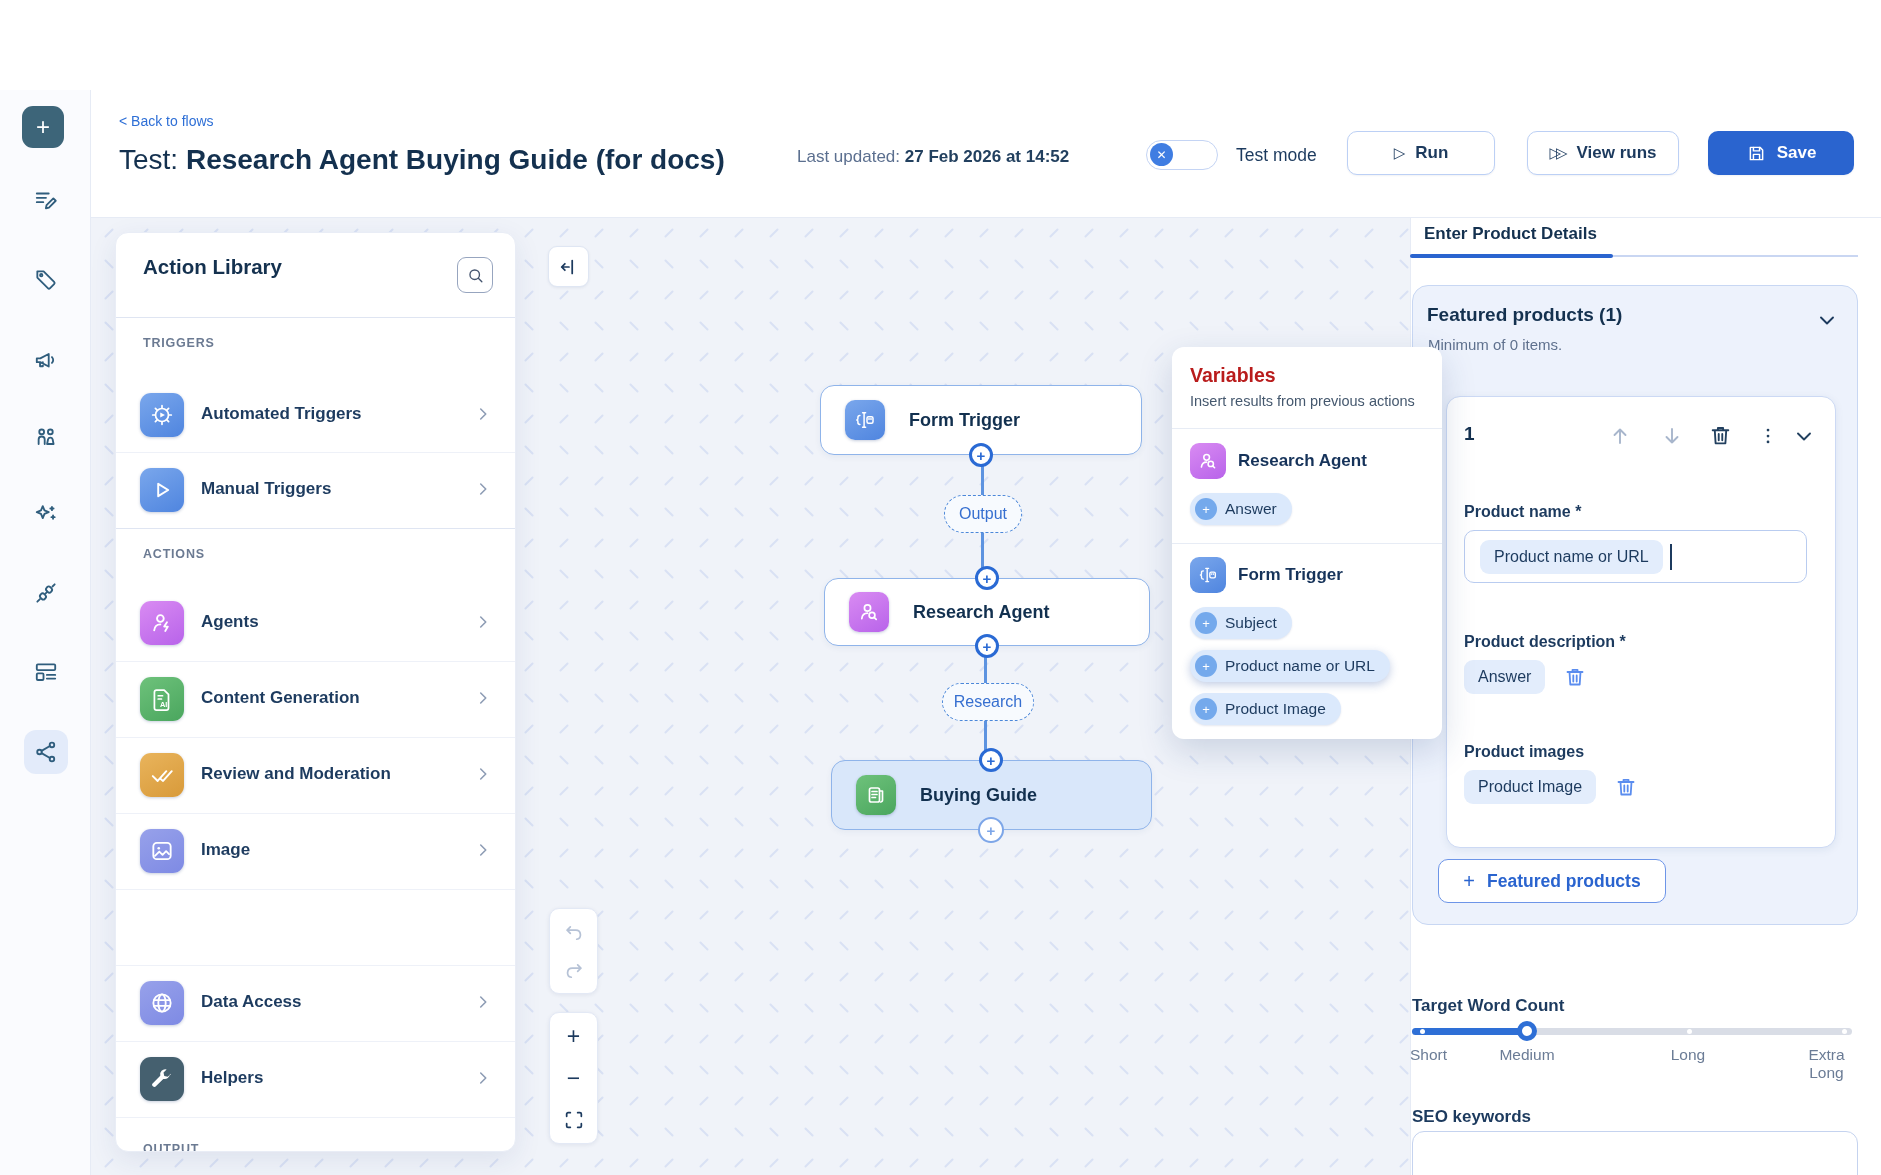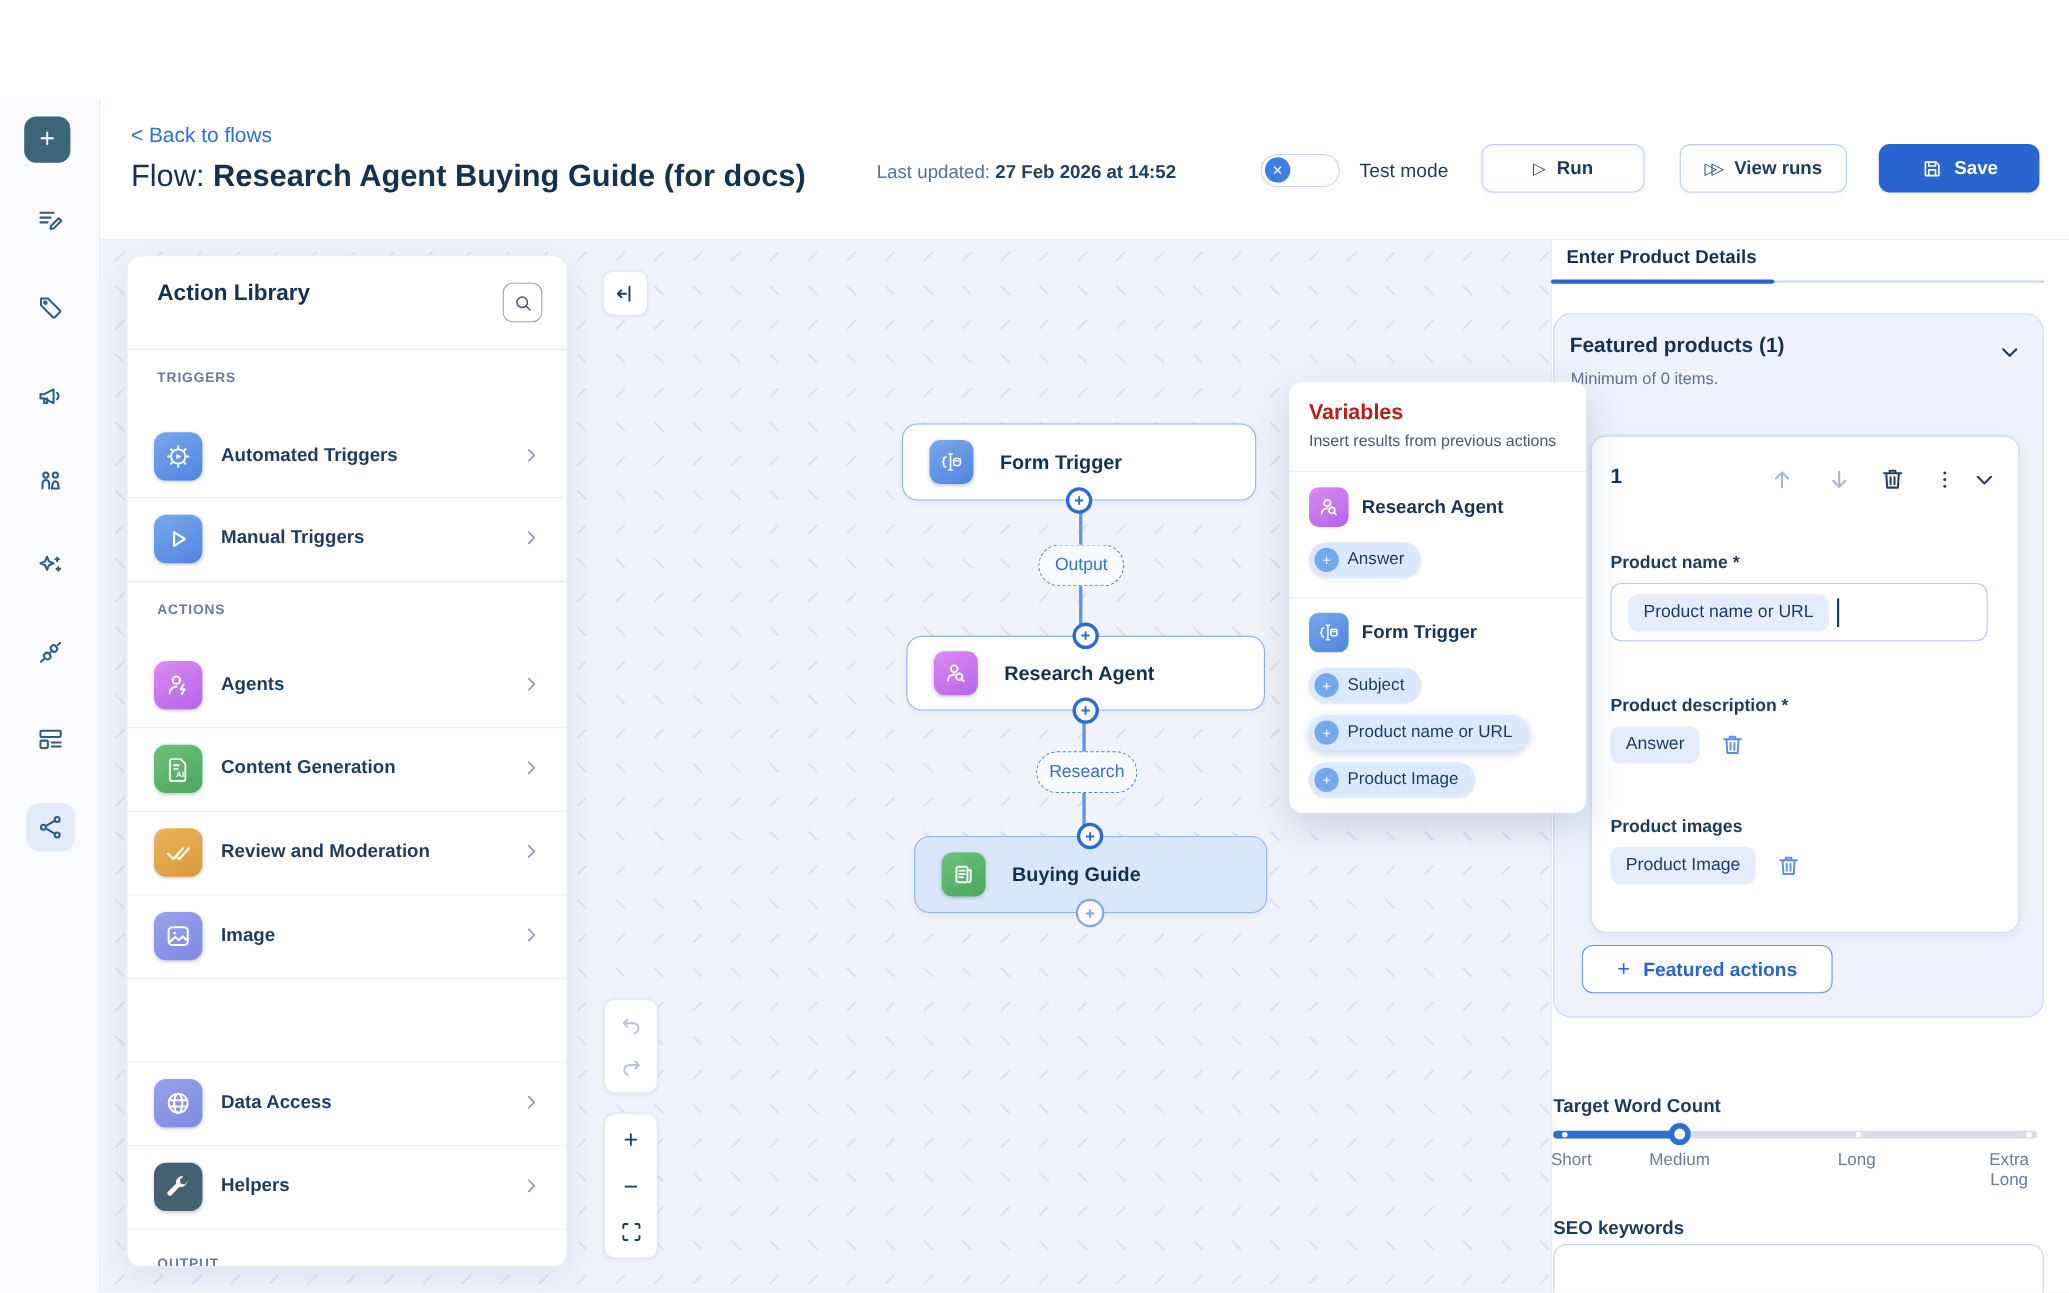--- a/index.html
+++ b/index.html
@@ -25,21 +25,21 @@
   .logout { left:1806px; top:28px; width:32px; height:32px; color:#1c3a5e; display:flex; align-items:center; justify-content:center; cursor:pointer; }
 
   
   .rail { left:0; top:90px; width:91px; height:1085px; background:#fafbfe; border-right:1px solid #e6ebf5; z-index:35; }
   .rail-create { left:22px; top:16px; width:42px; height:42px; border-radius:11px; background:#3d6579; color:#fff; display:flex; align-items:center; justify-content:center; font-size:24px; font-weight:400; }
   .rail-ic { width:44px; height:44px; left:24px; border-radius:12px; display:flex; align-items:center; justify-content:center; color:#2f5d7d; }
   .rail-ic.active { background:#e3ebfa; }
 
   
   .header { left:91px; top:90px; width:1790px; height:128px; background:#fff; border-bottom:1px solid #e6ebf5; z-index:30; }
-  .back-link { left:28px; top:23px; font-size:19px; color:#2e6fd6; cursor:pointer; }
+  .back-link { left:28px; top:23px; font-size:14px; color:#2e6fd6; cursor:pointer; }
   .flow-title { left:28px; top:54px; font-size:28px; color:#14314f; }
   .flow-title b { font-weight:700; }
   .last-updated { left:706px; top:57px; font-size:17px; color:#5b6f8f; }
   .last-updated b { color:#22405f; font-weight:700; }
   .toggle { left:1055px; top:50px; width:72px; height:30px; border:1.5px solid #c4d4f4; border-radius:999px; background:#fff; }
   .toggle-knob { left:3px; top:2px; width:23px; height:23px; border-radius:50%; background:#3f7de2; color:#fff; display:flex; align-items:center; justify-content:center; font-size:12px; }
   .test-mode { left:1145px; top:55px; font-size:17.5px; color:#1c3a5e; }
   .btn { display:flex; align-items:center; justify-content:center; gap:10px; border-radius:10px; font-size:17px; font-weight:700; cursor:pointer; box-shadow:0 1px 2px rgba(20,40,90,.06); }
   .btn-ghost { background:#fff; border:1px solid #bcd0f5; color:#1c3a5e; }
   .btn-run { left:1256px; top:41px; width:148px; height:44px; }
@@ -184,21 +184,21 @@
           <circle cx="6" cy="12" r="2.1"></circle>
           <circle cx="17.5" cy="5.5" r="2.1"></circle>
           <circle cx="17.5" cy="18.5" r="2.1"></circle>
           <path d="M7.9 11L15.6 6.5M7.9 13l7.7 4.5"></path>
         </svg>
     </div>
   </div>
 
   <div class="abs header">
     <div class="abs back-link">&lt; Back to flows</div>
-    <div class="abs flow-title"><span>Flow: </span><b>Research Agent Buying Guide (for docs)</b></div>
+    <div class="abs flow-title"><span>Test: </span><b>Research Agent Buying Guide (for docs)</b></div>
     <div class="abs last-updated"><span>Last updated: </span><b>27 Feb 2026 at 14:52</b></div>
     <div class="abs toggle">
       <div class="abs toggle-knob">✕</div>
     </div>
     <div class="abs test-mode">Test mode</div>
     <div class="abs btn btn-ghost btn-run">
         <span class="play-glyph">▷</span>
         <span>Run</span>
       </div>
     <div class="abs btn btn-ghost btn-viewruns">
@@ -1715,21 +1715,21 @@
         <span class="trash-blue">
           <svg class="ic" width="24" height="24" viewBox="0 0 24 24">
               <path d="M4.5 7h15M9.5 7V4.8h5V7M6.5 7l.8 12.5h9.4L17.5 7M10.3 10.5v6M13.7 10.5v6" style="stroke-width:1.8"></path>
             </svg>
         </span>
       </div>
     </div>
 
     <div class="abs add-btn">
       <span class="plus">+</span>
-      <span>Featured actions</span>
+      <span>Featured products</span>
     </div>
   </div>
 
   <div class="abs twc-label">Target Word Count</div>
   <div class="abs slider-track">
     <div class="abs slider-fill"></div>
     <div class="abs slider-dot" style="left:8px"></div>
     <div class="abs slider-dot" style="left:275px;background:#fff"></div>
     <div class="abs slider-dot" style="left:430px;background:#fff"></div>
   </div>

